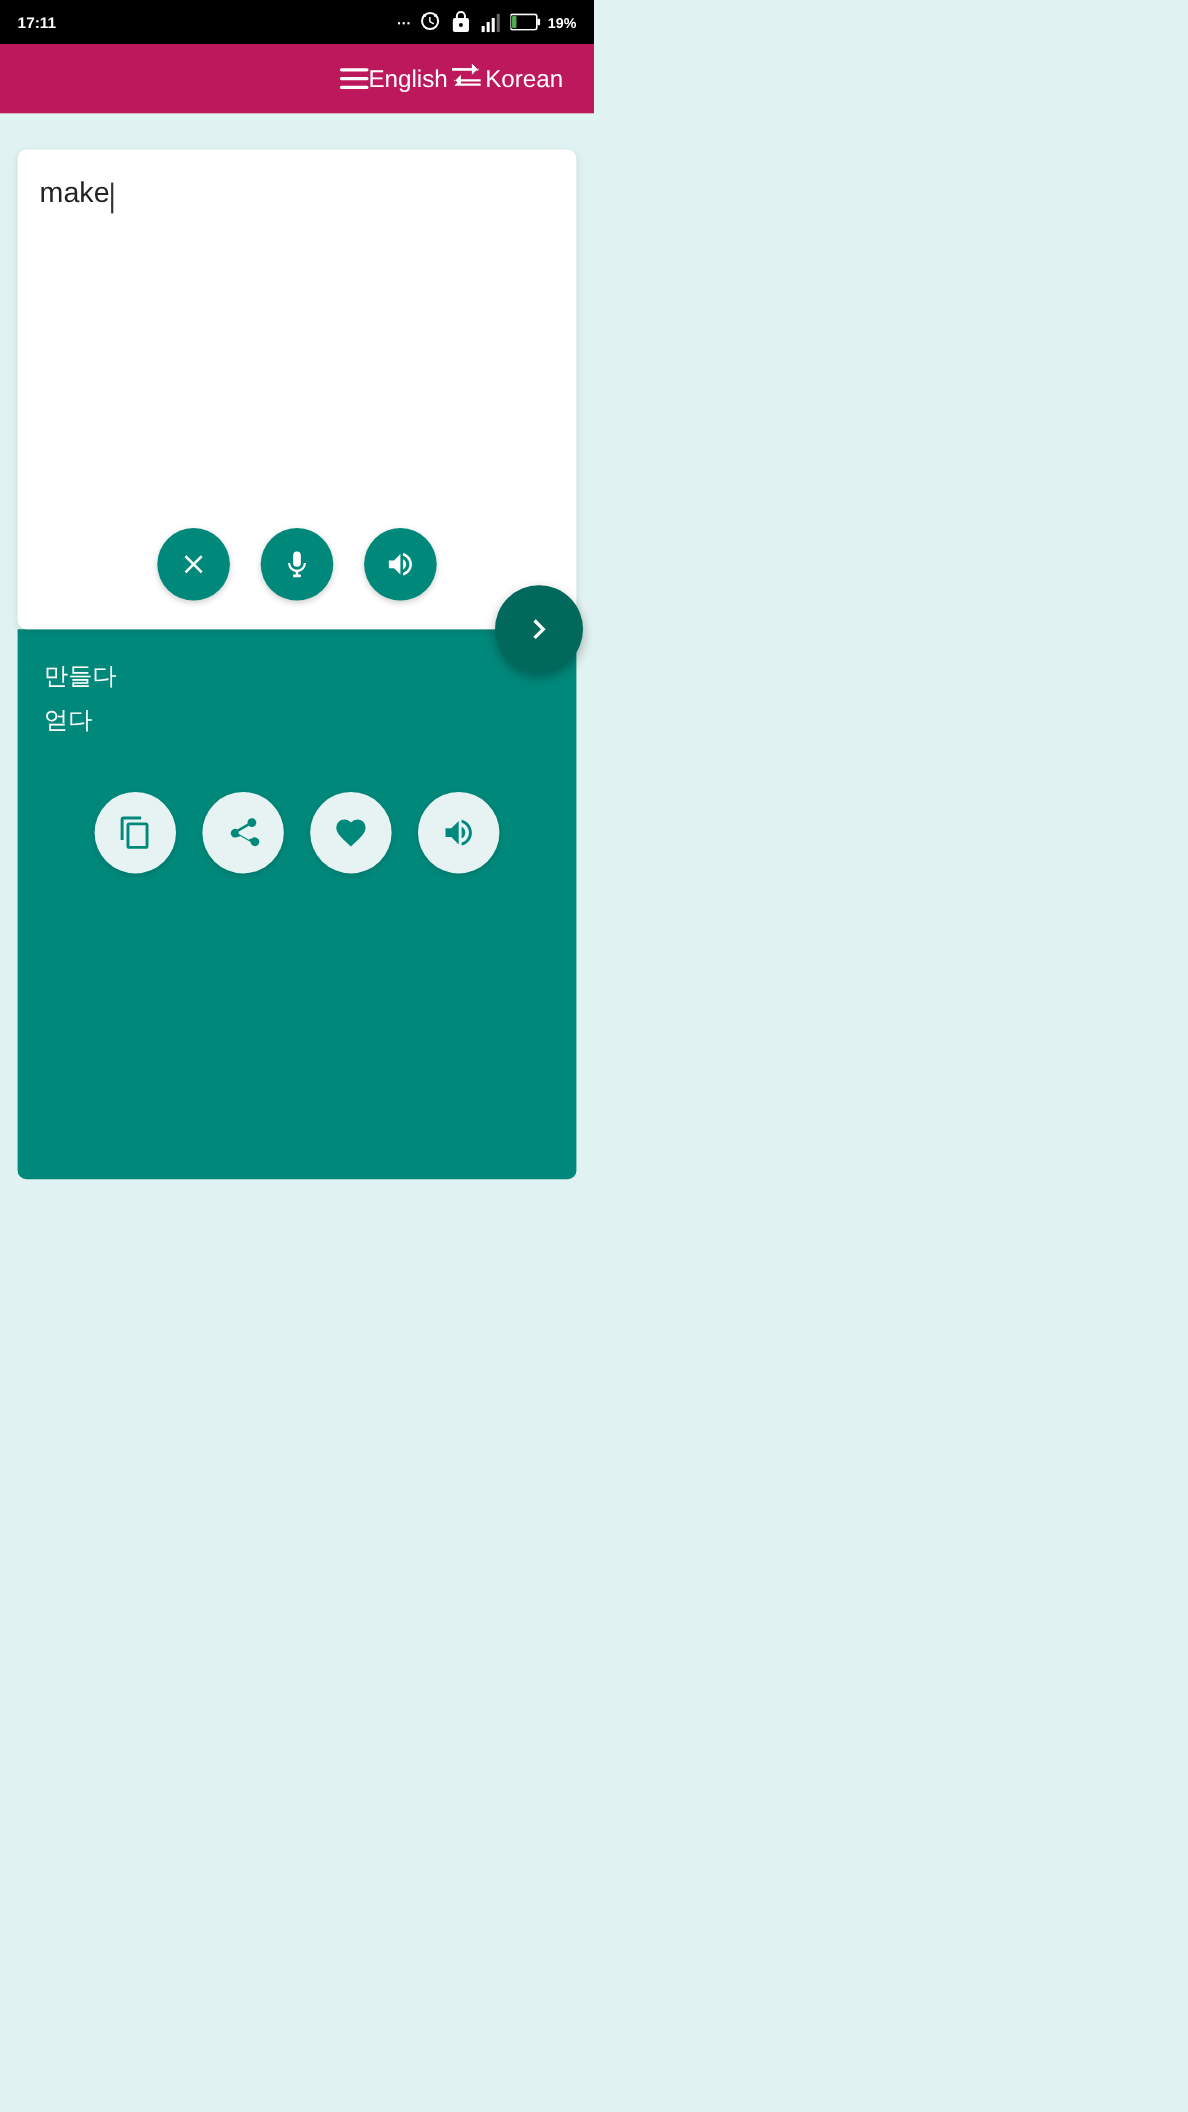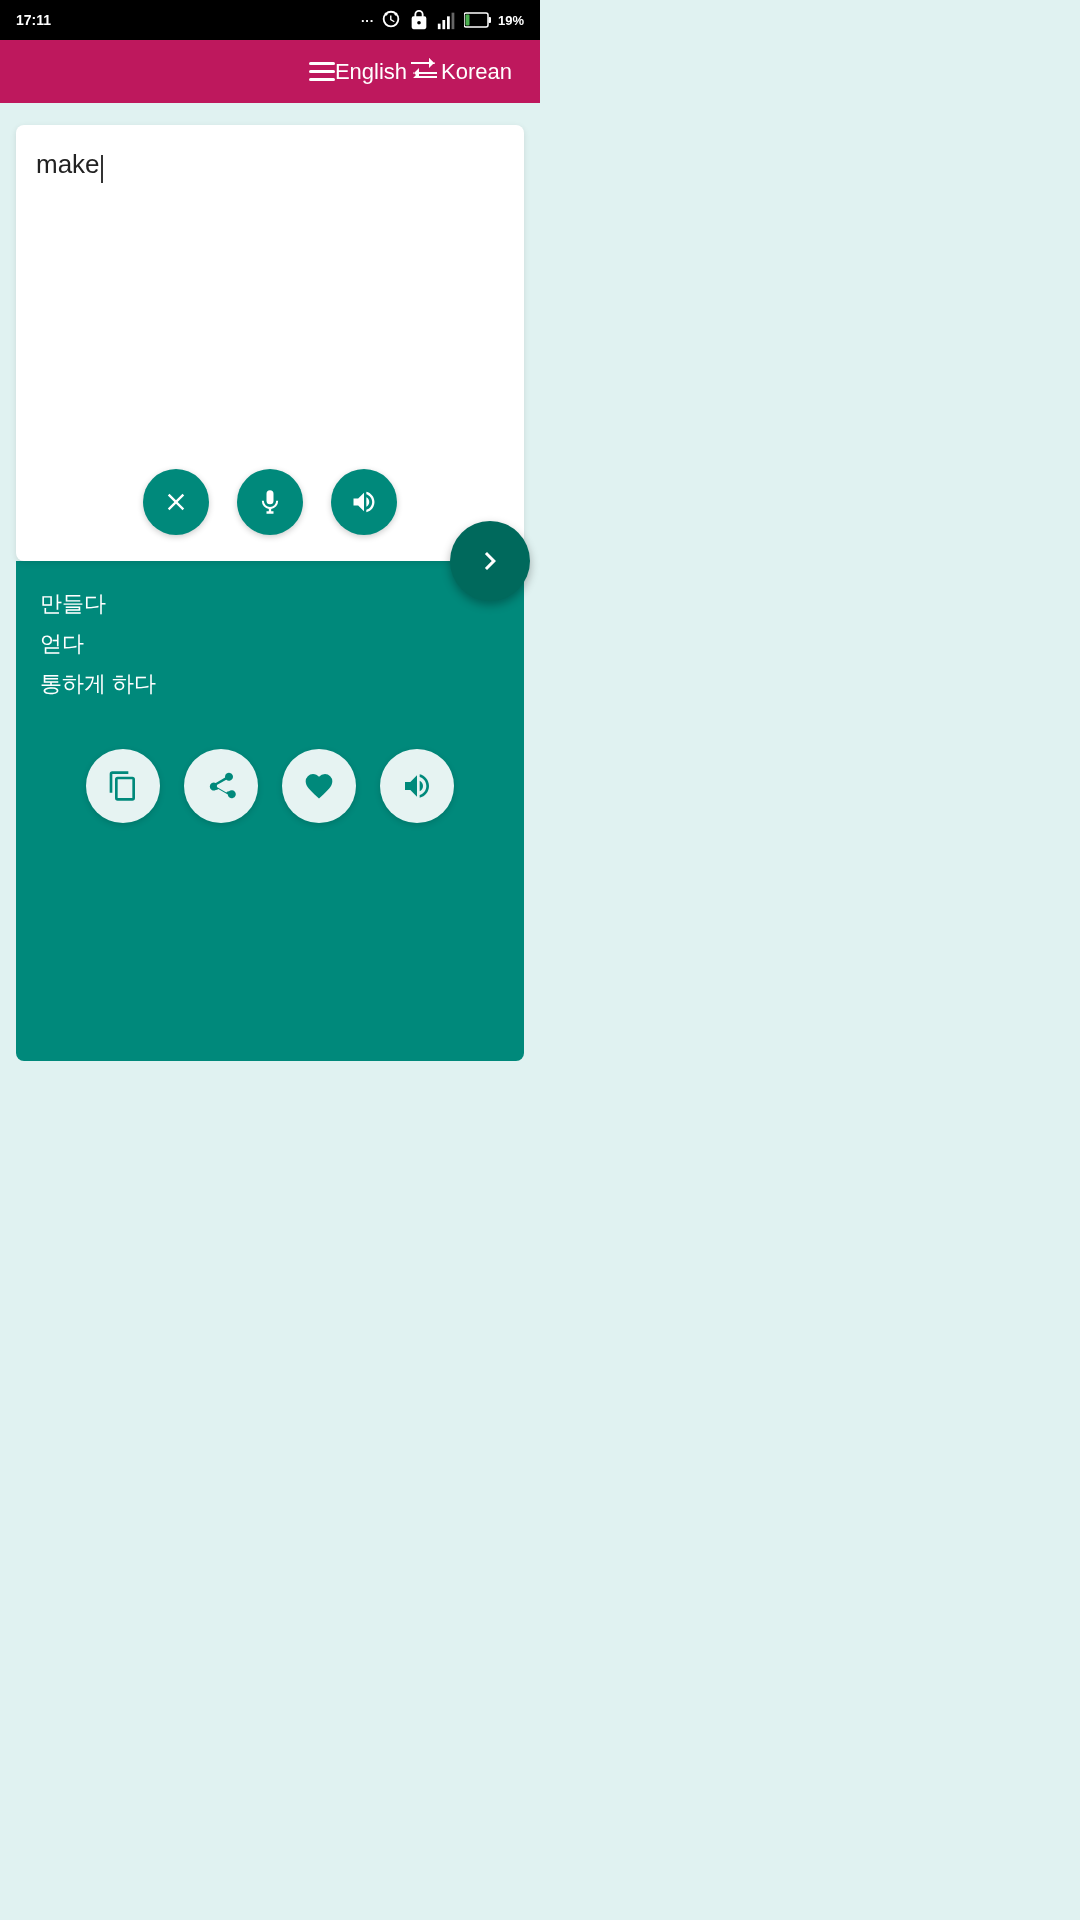--- a/index.html
+++ b/index.html
@@ -64,21 +64,21 @@
     }
     .header-swap-icon {
       color: #fff;
       font-size: 28px;
       cursor: pointer;
     }
 
     
     .input-area {
       background: #fff;
-      margin: 22px 16px 0 16px;
+      margin: 33px 16px 0 16px;
       border-radius: 8px;
       padding: 24px 20px 16px 20px;
       min-height: 420px;
       position: relative;
       box-shadow: 0 2px 6px rgba(0,0,0,0.1);
     }
     .cursor {
       display: inline-block;
       width: 2px;
       height: 28px;
@@ -282,21 +282,20 @@
     <svg width="36" height="36" viewBox="0 0 24 24" fill="white">
       <path d="M10 6L8.59 7.41 13.17 12l-4.58 4.59L10 18l6-6z"></path>
     </svg>
   </button>
 </div>
 
 <div class="translation-area">
   <div class="translation-list">
     <span class="translation-item">만들다</span>
     <span class="translation-item">얻다</span>
-    <span class="translation-item">통하게 하다</span>
   </div>
   <div class="bottom-buttons">
     <button class="bottom-circle-btn">
 
       <svg width="32" height="32" viewBox="0 0 24 24" fill="#00897B">
         <path d="M16 1H4a2 2 0 0 0-2 2v14h2V3h12V1zm3 4H8a2 2 0 0 0-2 2v14a2 2 0 0 0 2 2h11a2 2 0 0 0 2-2V7a2 2 0 0 0-2-2zm0 16H8V7h11v14z"></path>
       </svg>
     </button>
     <button class="bottom-circle-btn">
 

